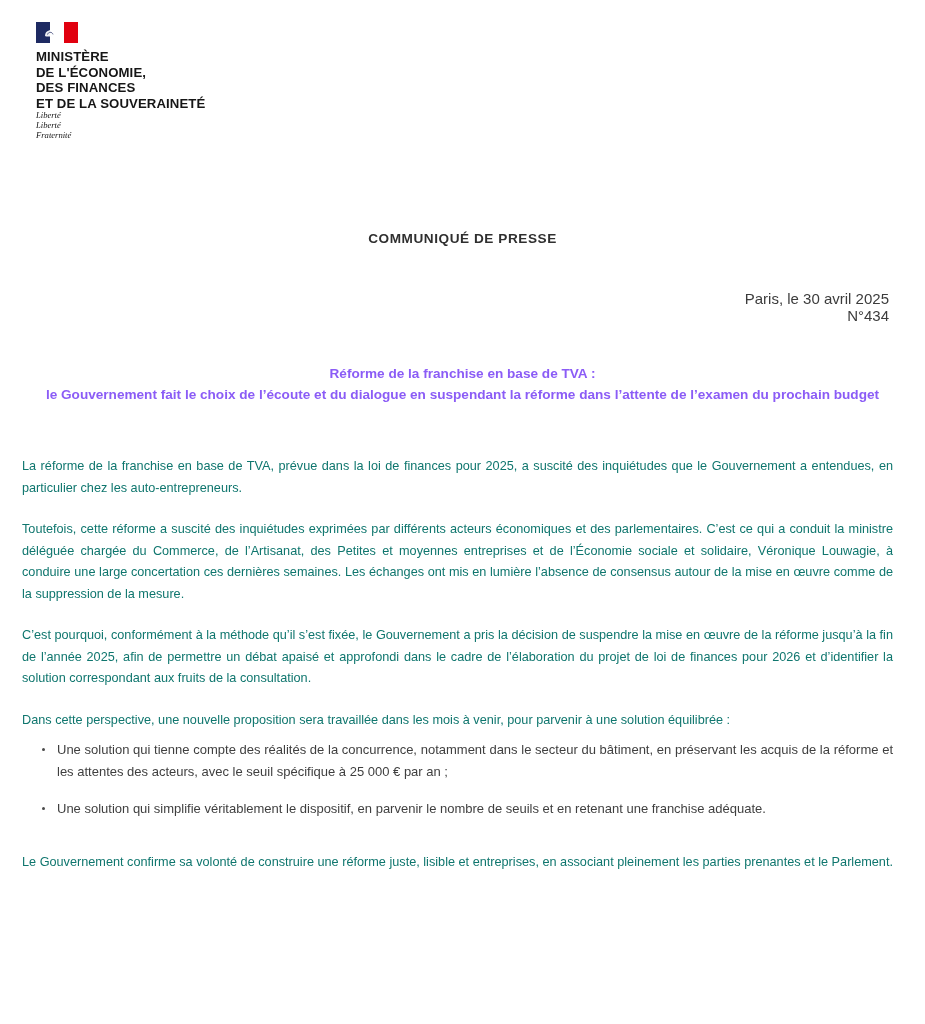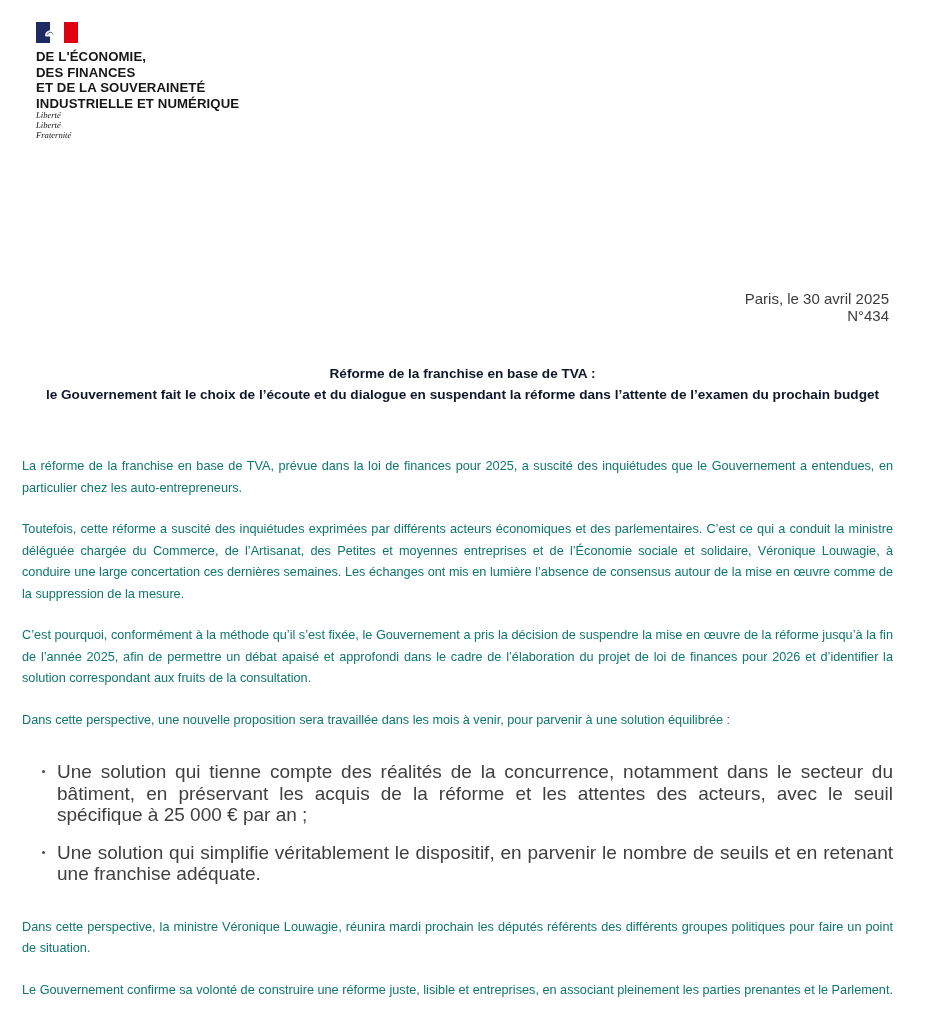--- a/index.html
+++ b/index.html
@@ -97,48 +97,48 @@
 
   .doc-title {
     position: absolute;
     top: 363px;
     left: 22px;
     width: 881px;
     text-align: center;
     font-weight: bold;
     font-size: 13.6px;
     line-height: 21px;
-    color: #0f172a;
+    color: #8b5cf6;
   }
 
   
   .body-wrap {
     position: absolute;
     top: 456px;
     left: 22px;
     width: 871px;
   }
   .para {
     text-align: justify;
     font-size: 12.7px;
     line-height: 21.5px;
     color: #0f766e;
     margin: 0 0 20px 0;
   }
-  .para.tight { margin-bottom: 30px; }
+  .para.tight { margin-bottom: 8px; }
 
   ul.bullets {
     margin: 6px 0 4px 0;
     padding-left: 18px;
     list-style: none;
   }
   ul.bullets li {
     position: relative;
     text-align: justify;
-    font-size: 19px;
+    font-size: 13px;
     line-height: 21.5px;
     color: #3f3f3f;
     margin-bottom: 16px;
     padding-left: 17px;
   }
   ul.bullets li::before {
     content: "";
     position: absolute;
     left: 2px;
     top: 9px;
@@ -160,33 +160,34 @@
       <div class="band blue"></div>
       <div class="band white"></div>
       <div class="band red"></div>
       <svg class="marianne" viewBox="0 0 22 15">
         <path d="M4 11 C4 8 5.5 6 8 5.5 C9.5 5.2 10.5 4 10.2 2.8 C11.5 3.2 12.6 4.4 12.4 5.8 C13.8 6.2 15 7.6 15.2 9.2 C15.4 10.4 14.8 11.4 13.6 11.6 L5.2 11.6 Z" fill="#ffffff" opacity="0.92"></path>
         <path d="M6.5 9.6 C6.8 8.2 7.8 7.4 9 7.3 C10.4 7.2 11.6 8 12 9.4" fill="none" stroke="#1e2a62" stroke-width="0.7"></path>
       </svg>
     </div>
 
     <div>
+      <div class="ministry-name">MINISTÈRE</div>
       <div class="ministry-name">DE L'ÉCONOMIE,</div>
       <div class="ministry-name">DES FINANCES</div>
       <div class="ministry-name">ET DE LA SOUVERAINETÉ</div>
-      <div class="ministry-name">INDUSTRIELLE ET NUMÉRIQUE</div>
     </div>
 
     <div class="motto">
       <div>Liberté</div>
       <div>Liberté</div>
       <div>Fraternité</div>
     </div>
   </div>
 
+  <div class="doc-kicker">COMMUNIQUÉ DE PRESSE</div>
 
   <div class="dateline">
     <div>Paris, le 30 avril 2025</div>
     <div>N°434</div>
   </div>
 
   <div class="doc-title">
     <div>Réforme de la franchise en base de TVA :</div>
     <div>le Gouvernement fait le choix de l’écoute et du dialogue en suspendant la réforme dans l’attente de l’examen du prochain budget</div>
   </div>
@@ -197,17 +198,16 @@
     <p class="para">C’est pourquoi, conformément à la méthode qu’il s’est fixée, le Gouvernement a pris la décision de suspendre la mise en œuvre de la réforme jusqu’à la fin de l’année 2025, afin de permettre un débat apaisé et approfondi dans le cadre de l’élaboration du projet de loi de finances pour 2026 et d’identifier la solution correspondant aux fruits de la consultation.</p>
     <p class="para tight">Dans cette perspective, une nouvelle proposition sera travaillée dans les mois à venir, pour parvenir à une solution équilibrée :</p>
 
     <ul class="bullets">
       <li>Une solution qui tienne compte des réalités de la concurrence, notamment dans le secteur du bâtiment, en préservant les acquis de la réforme et les attentes des acteurs, avec le seuil spécifique à 25 000 € par an ;</li>
       <li>Une solution qui simplifie véritablement le dispositif, en parvenir le nombre de seuils et en retenant une franchise adéquate.</li>
     </ul>
 
     <div class="gap-after-list"></div>
 
-    <p class="para">Dans cette perspective, la ministre Véronique Louwagie, réunira mardi prochain les députés référents des différents groupes politiques pour faire un point de situation.</p>
     <p class="para">Le Gouvernement confirme sa volonté de construire une réforme juste, lisible et entreprises, en associant pleinement les parties prenantes et le Parlement.</p>
   </div>
 
 </div>
 
 </body></html>

